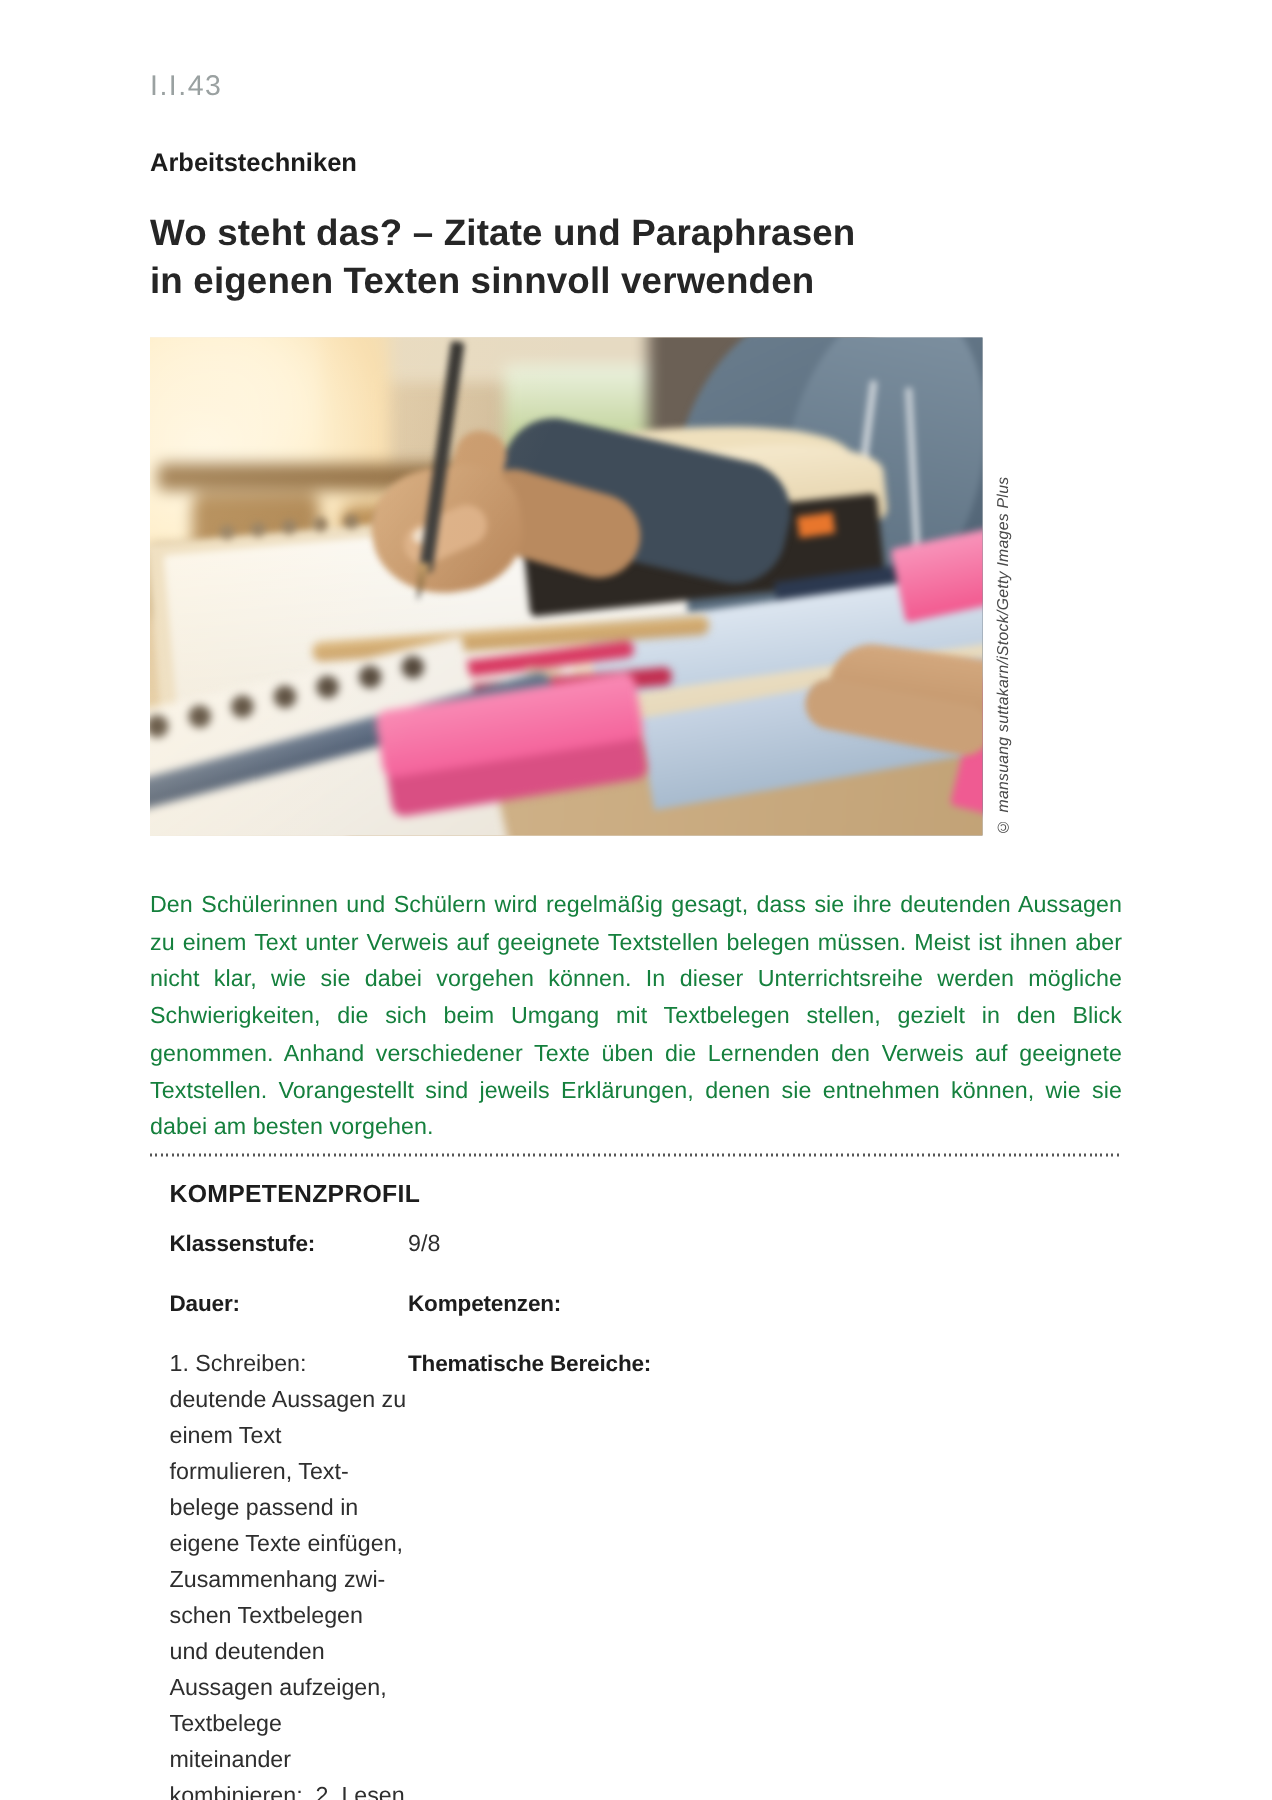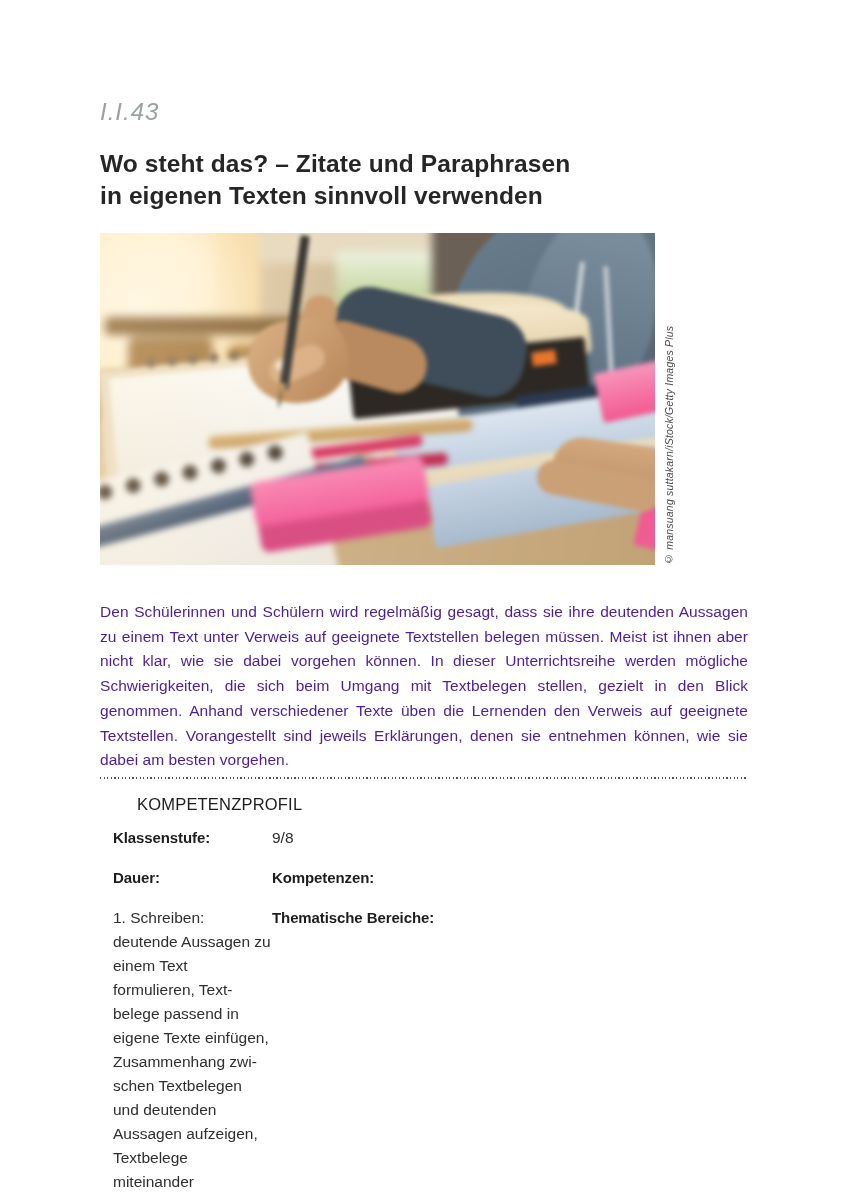--- a/index.html
+++ b/index.html
@@ -4,22 +4,22 @@
 <style>
   * { margin:0; padding:0; box-sizing:border-box; }
   html,body { background:#ffffff; }
   .page {
     position:relative; width:848px; height:1200px; background:#ffffff;
     font-family:"Liberation Sans", sans-serif; color:#2e2e2e; overflow:hidden;
   }
   .content { padding-left:100px; width:748px; }
 
   .section-number {
-    padding-top:97px; font-size:24px; font-weight:400; letter-spacing:1px;
-    color:#9aa1a1; line-height:30px;font-style:italic;
+    padding-top:43px; font-size:19px; font-weight:400; letter-spacing:1px;
+    color:#9aa1a1; line-height:30px;
   }
   .category { margin-top:26px; font-size:17px; font-weight:700; color:#1d1d1d; line-height:20px; }
   .title {
     margin-top:21px; font-size:24.5px; font-weight:700; color:#262626;
     line-height:31.5px; white-space:pre-line; letter-spacing:0.1px;
   }
   .author { margin-top:24px; font-size:14.5px; color:#2e2e2e; line-height:17px; }
 
   .photo-row { position:relative; margin-top:22px; width:648px; height:332px; }
   .photo {
@@ -123,40 +123,41 @@
                 background:linear-gradient(#6a7a90,#4a5970); transform:rotate(-15deg); transform-origin:0 0; }
   .blue-tip   { left:252px; top:216px; width:26px; height:16px; background:#d8c3a2; transform:rotate(-15deg);
                 clip-path:polygon(0 0,100% 50%,0 100%); }
   .eraser-side{ left:158px; top:262px; width:172px; height:45px; background:#d94f83; border-radius:8px; transform:rotate(-9deg); }
   .eraser-top { left:152px; top:236px; width:175px; height:45px; border-radius:8px;
                 background:linear-gradient(#f98bb5,#f4639b); transform:rotate(-9deg); }
   .warm-ovl   { inset:0; background:linear-gradient(115deg, rgba(255,230,180,0.28) 0%, rgba(255,230,180,0) 42%); }
 
   .intro {
     margin-top:35px; width:648px; font-size:15.5px; line-height:24.7px;
-    color:#4c1d95; text-align:justify; hyphens:manual; letter-spacing:0.05px;
+    color:#15803d; text-align:justify; hyphens:manual; letter-spacing:0.05px;
   }
 
   .divider {
     margin-top:4px; width:648px; height:2px;
     background:repeating-linear-gradient(to right,#555555 0,#555555 1.3px,transparent 1.3px,transparent 3.6px);
   }
   .profile { padding:16px 0 8px 13px; width:648px; }
-  .profile h2 { font-size:16.5px; font-weight:400; color:#1d1d1d; letter-spacing:0.2px;margin-left:24px; }
+  .profile h2 { font-size:16.5px; font-weight:700; color:#1d1d1d; letter-spacing:0.2px; }
   .ptable { margin-top:12px; display:grid; grid-template-columns:159px 420px; row-gap:16px; }
   .plabel { font-size:15px; font-weight:700; color:#1d1d1d; line-height:24px; white-space:nowrap; letter-spacing:-0.1px; }
   .pvalue { font-size:15.5px; color:#2e2e2e; line-height:24px; max-width:420px; hyphens:manual; }
 </style>
 </head>
 <body>
 
 <div class="page">
   <div class="content">
 
     <div class="section-number">I.I.43</div>
+    <div class="category">Arbeitstechniken</div>
     <h1 class="title">Wo steht das? – Zitate und Paraphrasen
 in eigenen Texten sinnvoll verwenden</h1>
 
     <div class="photo-row">
       <div class="photo">
         <div class="grp g-bg">
           <i class="s beam-top"></i>
           <i class="s win-left"></i>
           <i class="s sun-glow"></i>
           <i class="s cafe-table"></i>

